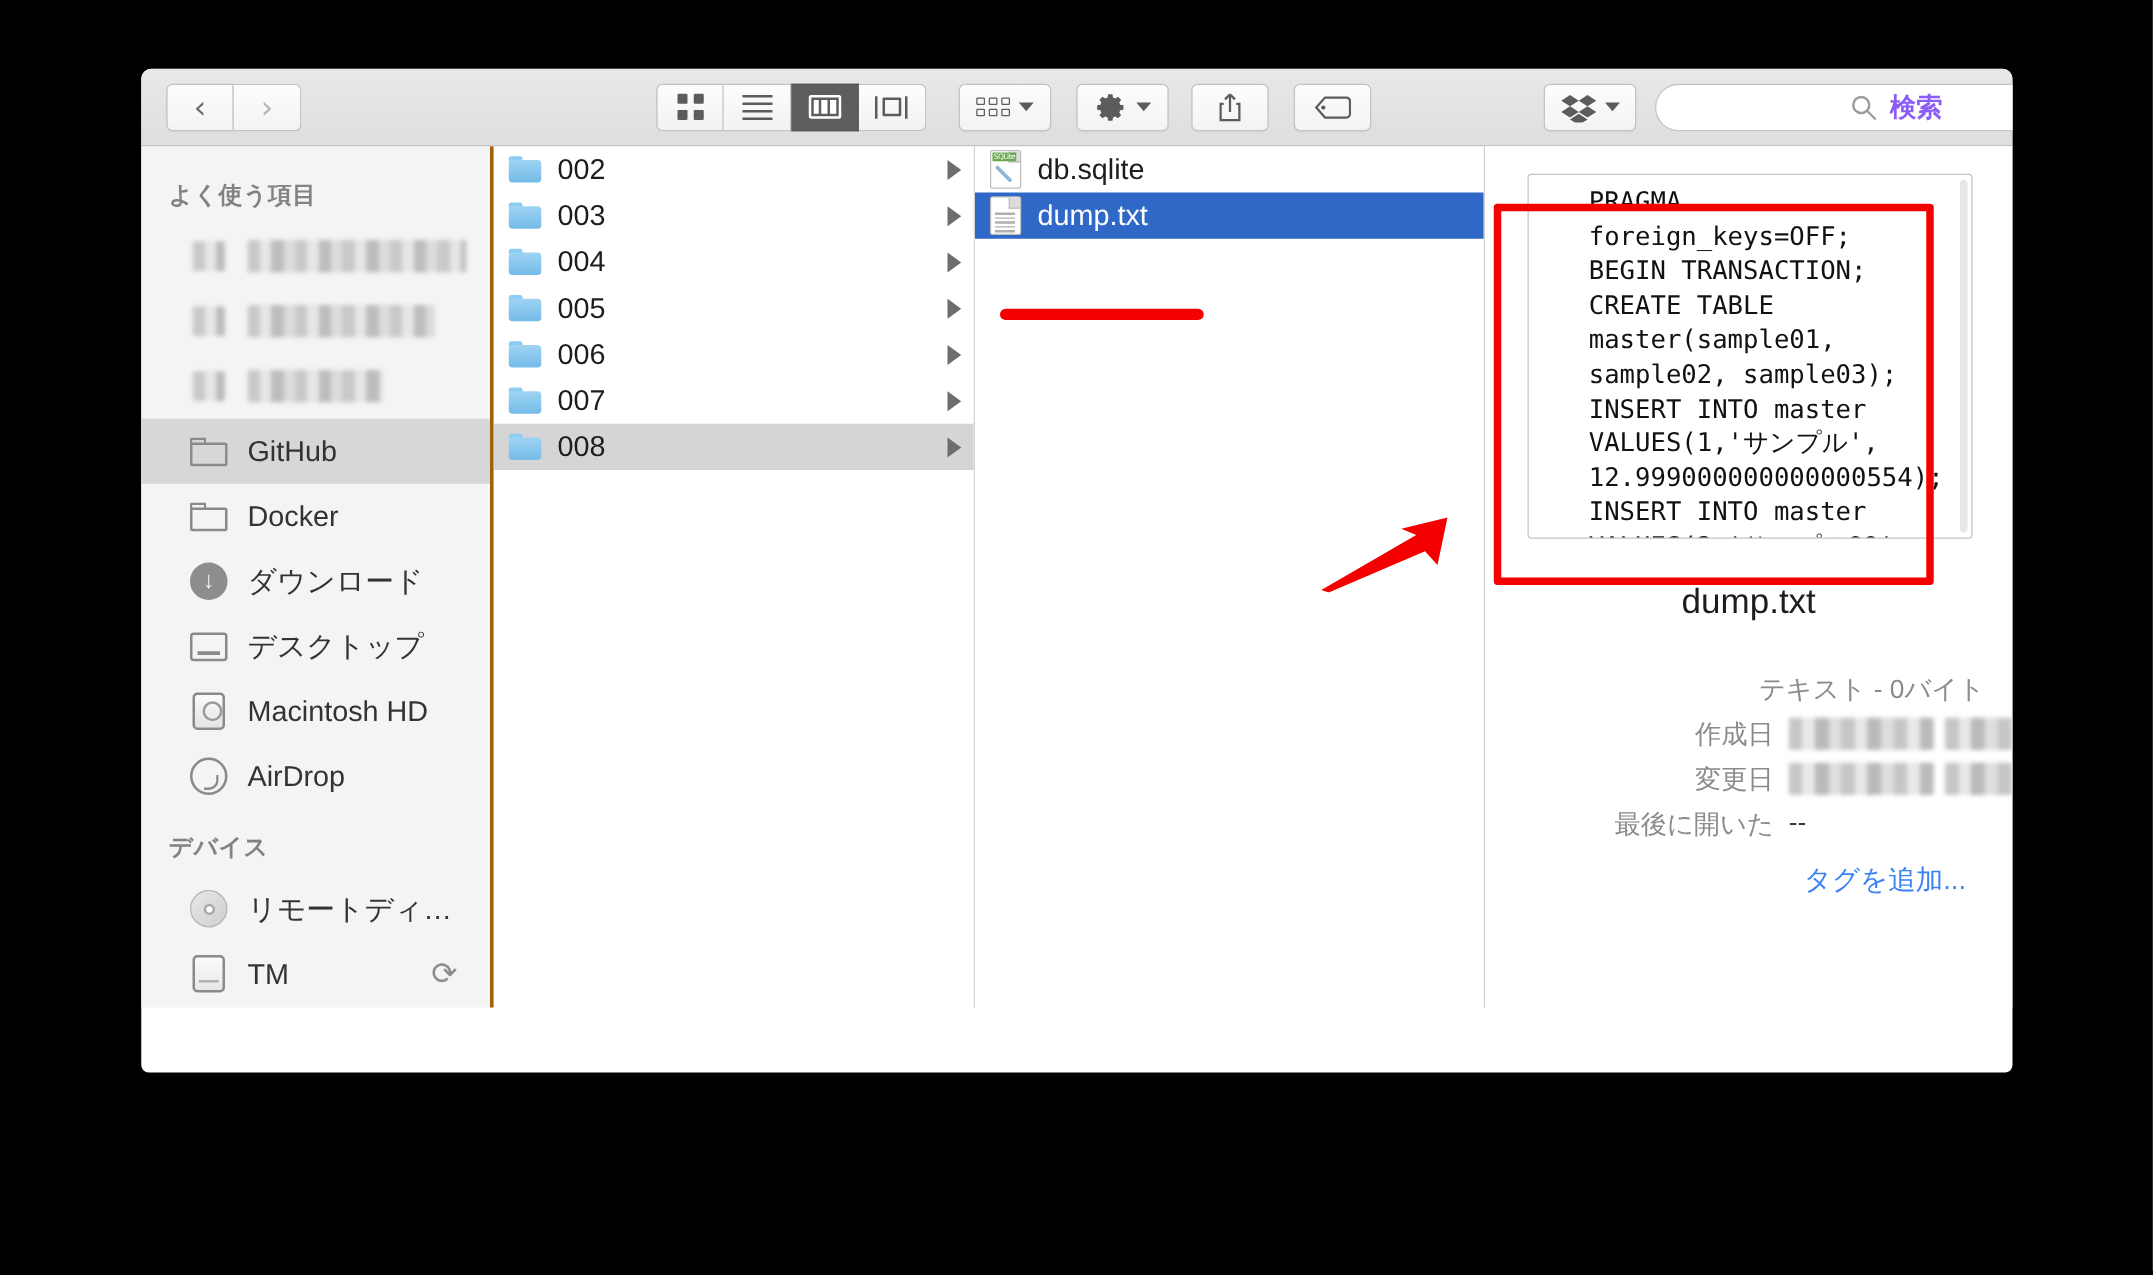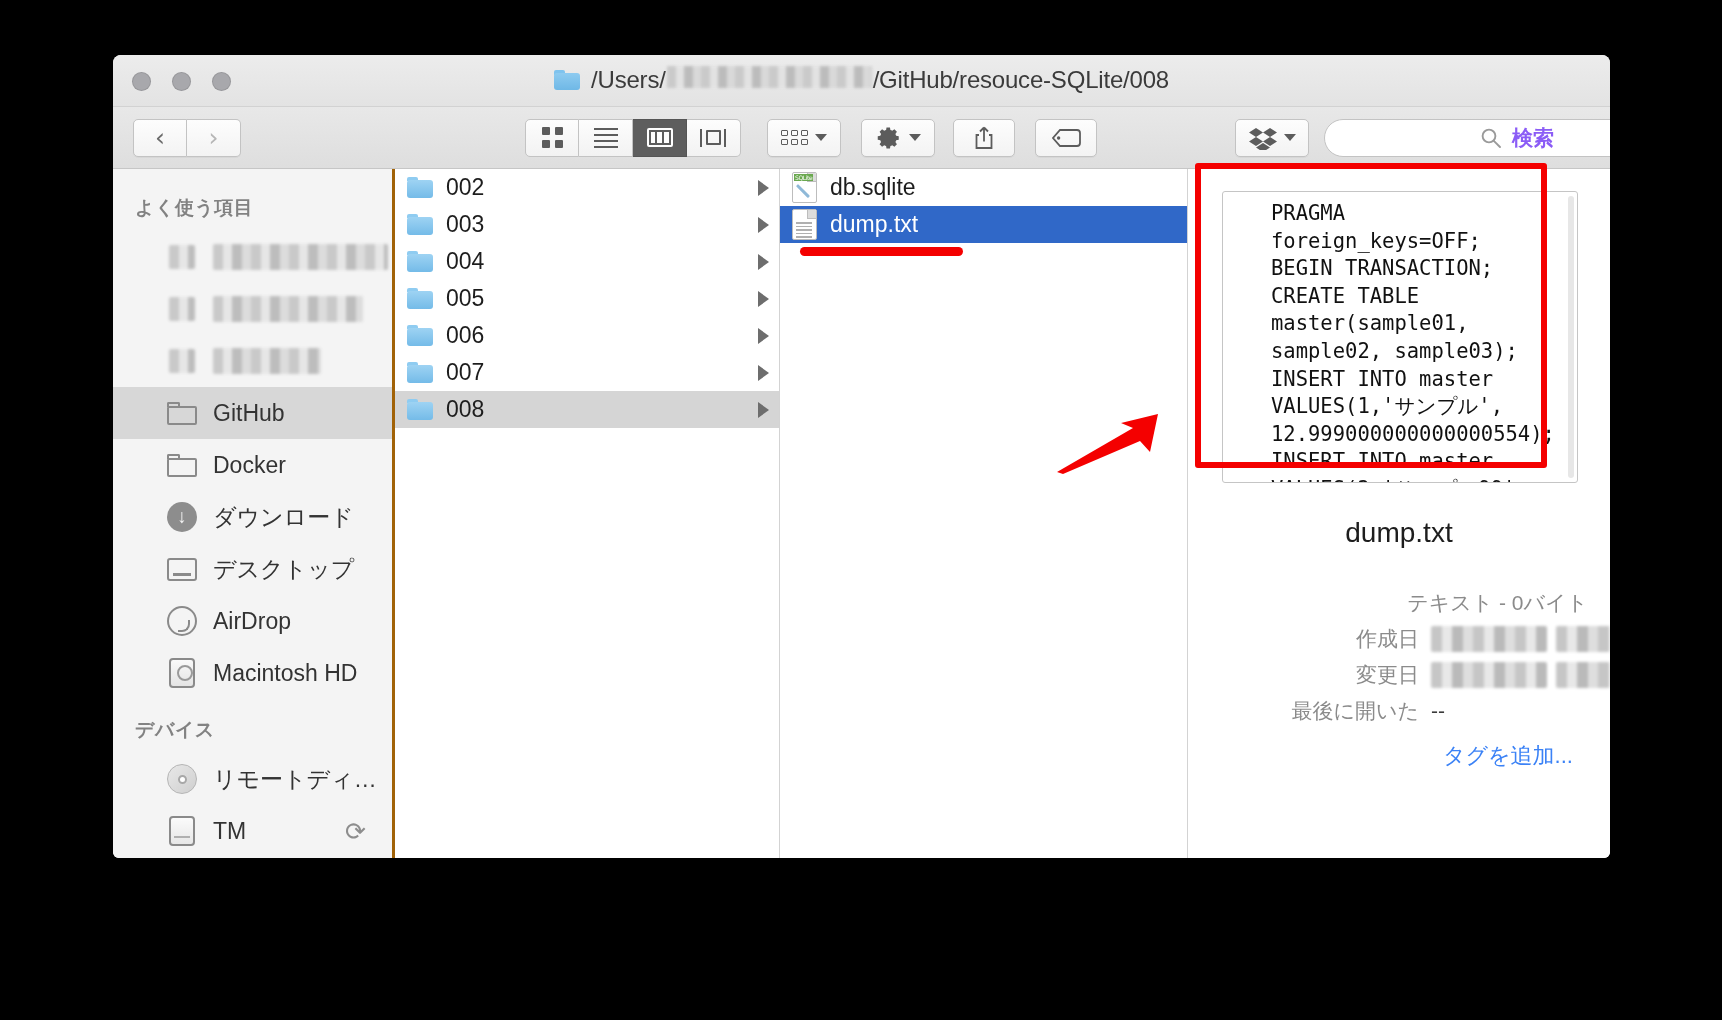--- a/index.html
+++ b/index.html
@@ -121,21 +121,21 @@
     border-right: 3px solid #a16207;
     padding-top: 18px;
     overflow: hidden;
   }
   .sb-head {
     font-size: 19px; color: #828282; font-weight: bold;
     padding: 8px 0 10px 22px; letter-spacing: .5px;
   }
   .sb-item {
     height: 52px; display: flex; align-items: center; gap: 14px;
-    padding-left: 52px; font-size: 23px; color: #333;
+    padding-left: 37px; font-size: 23px; color: #333;
   }
   .sb-item.sel { background: #d7d7d7; }
   .sb-ico { width: 34px; height: 30px; flex: none; display: flex; align-items: center; justify-content: center; }
   .sb-blur {
     height: 26px; margin: 0 0 0 0; border-radius: 2px;
     background:
       repeating-linear-gradient(90deg,#c9c9c9 0 10px,#e6e6e6 10px 19px,#bdbdbd 19px 29px,#dcdcdc 29px 38px),
       #d4d4d4;
     filter: blur(1.5px);
   }
@@ -230,38 +230,20 @@
     background: #f40000; border-radius: 5px;
   }
   .anno-arrow { position: absolute; left: 1055px; top: 412px; width: 105px; height: 62px; }
 </style>
 </head>
 <body>
 
 <div id="stage">
   <div class="window">
 
-    <div class="titlebar">
-      <div class="lights">
-        <span class="light"></span>
-        <span class="light"></span>
-        <span class="light"></span>
-      </div>
-      <div class="title-wrap">
-        <span class="title-folder">
-          <span class="tabp"></span>
-            <span class="body"></span>
-        </span>
-        <span class="title-text">
-          <span>/Users/</span>
-          <span class="blur-inline"></span>
-          <span>/GitHub/resouce-SQLite/008</span>
-        </span>
-      </div>
-    </div>
 
     <div class="toolbar">
       <div class="navgroup">
         <div class="btn">
           <span class="chev">‹</span>
         </div>
         <div class="btn">
           <span class="chev dim">›</span>
         </div>
       </div>
@@ -397,29 +379,29 @@
           <span>ダウンロード</span>
         </div>
         <div class="sb-item">
           <span class="sb-ico">
               <span class="g-desk"></span>
             </span>
           <span>デスクトップ</span>
         </div>
         <div class="sb-item">
           <span class="sb-ico">
+              <span class="g-hd"></span>
+            </span>
+          <span>Macintosh HD</span>
+        </div>
+        <div class="sb-item">
+          <span class="sb-ico">
               <span class="g-air"></span>
             </span>
           <span>AirDrop</span>
-        </div>
-        <div class="sb-item">
-          <span class="sb-ico">
-              <span class="g-hd"></span>
-            </span>
-          <span>Macintosh HD</span>
         </div>
 
         <div class="sb-head" style="padding-top:18px">デバイス</div>
 
         <div class="sb-item">
           <span class="sb-ico">
               <span class="g-disc">
                 <i></i>
               </span>
             </span>

